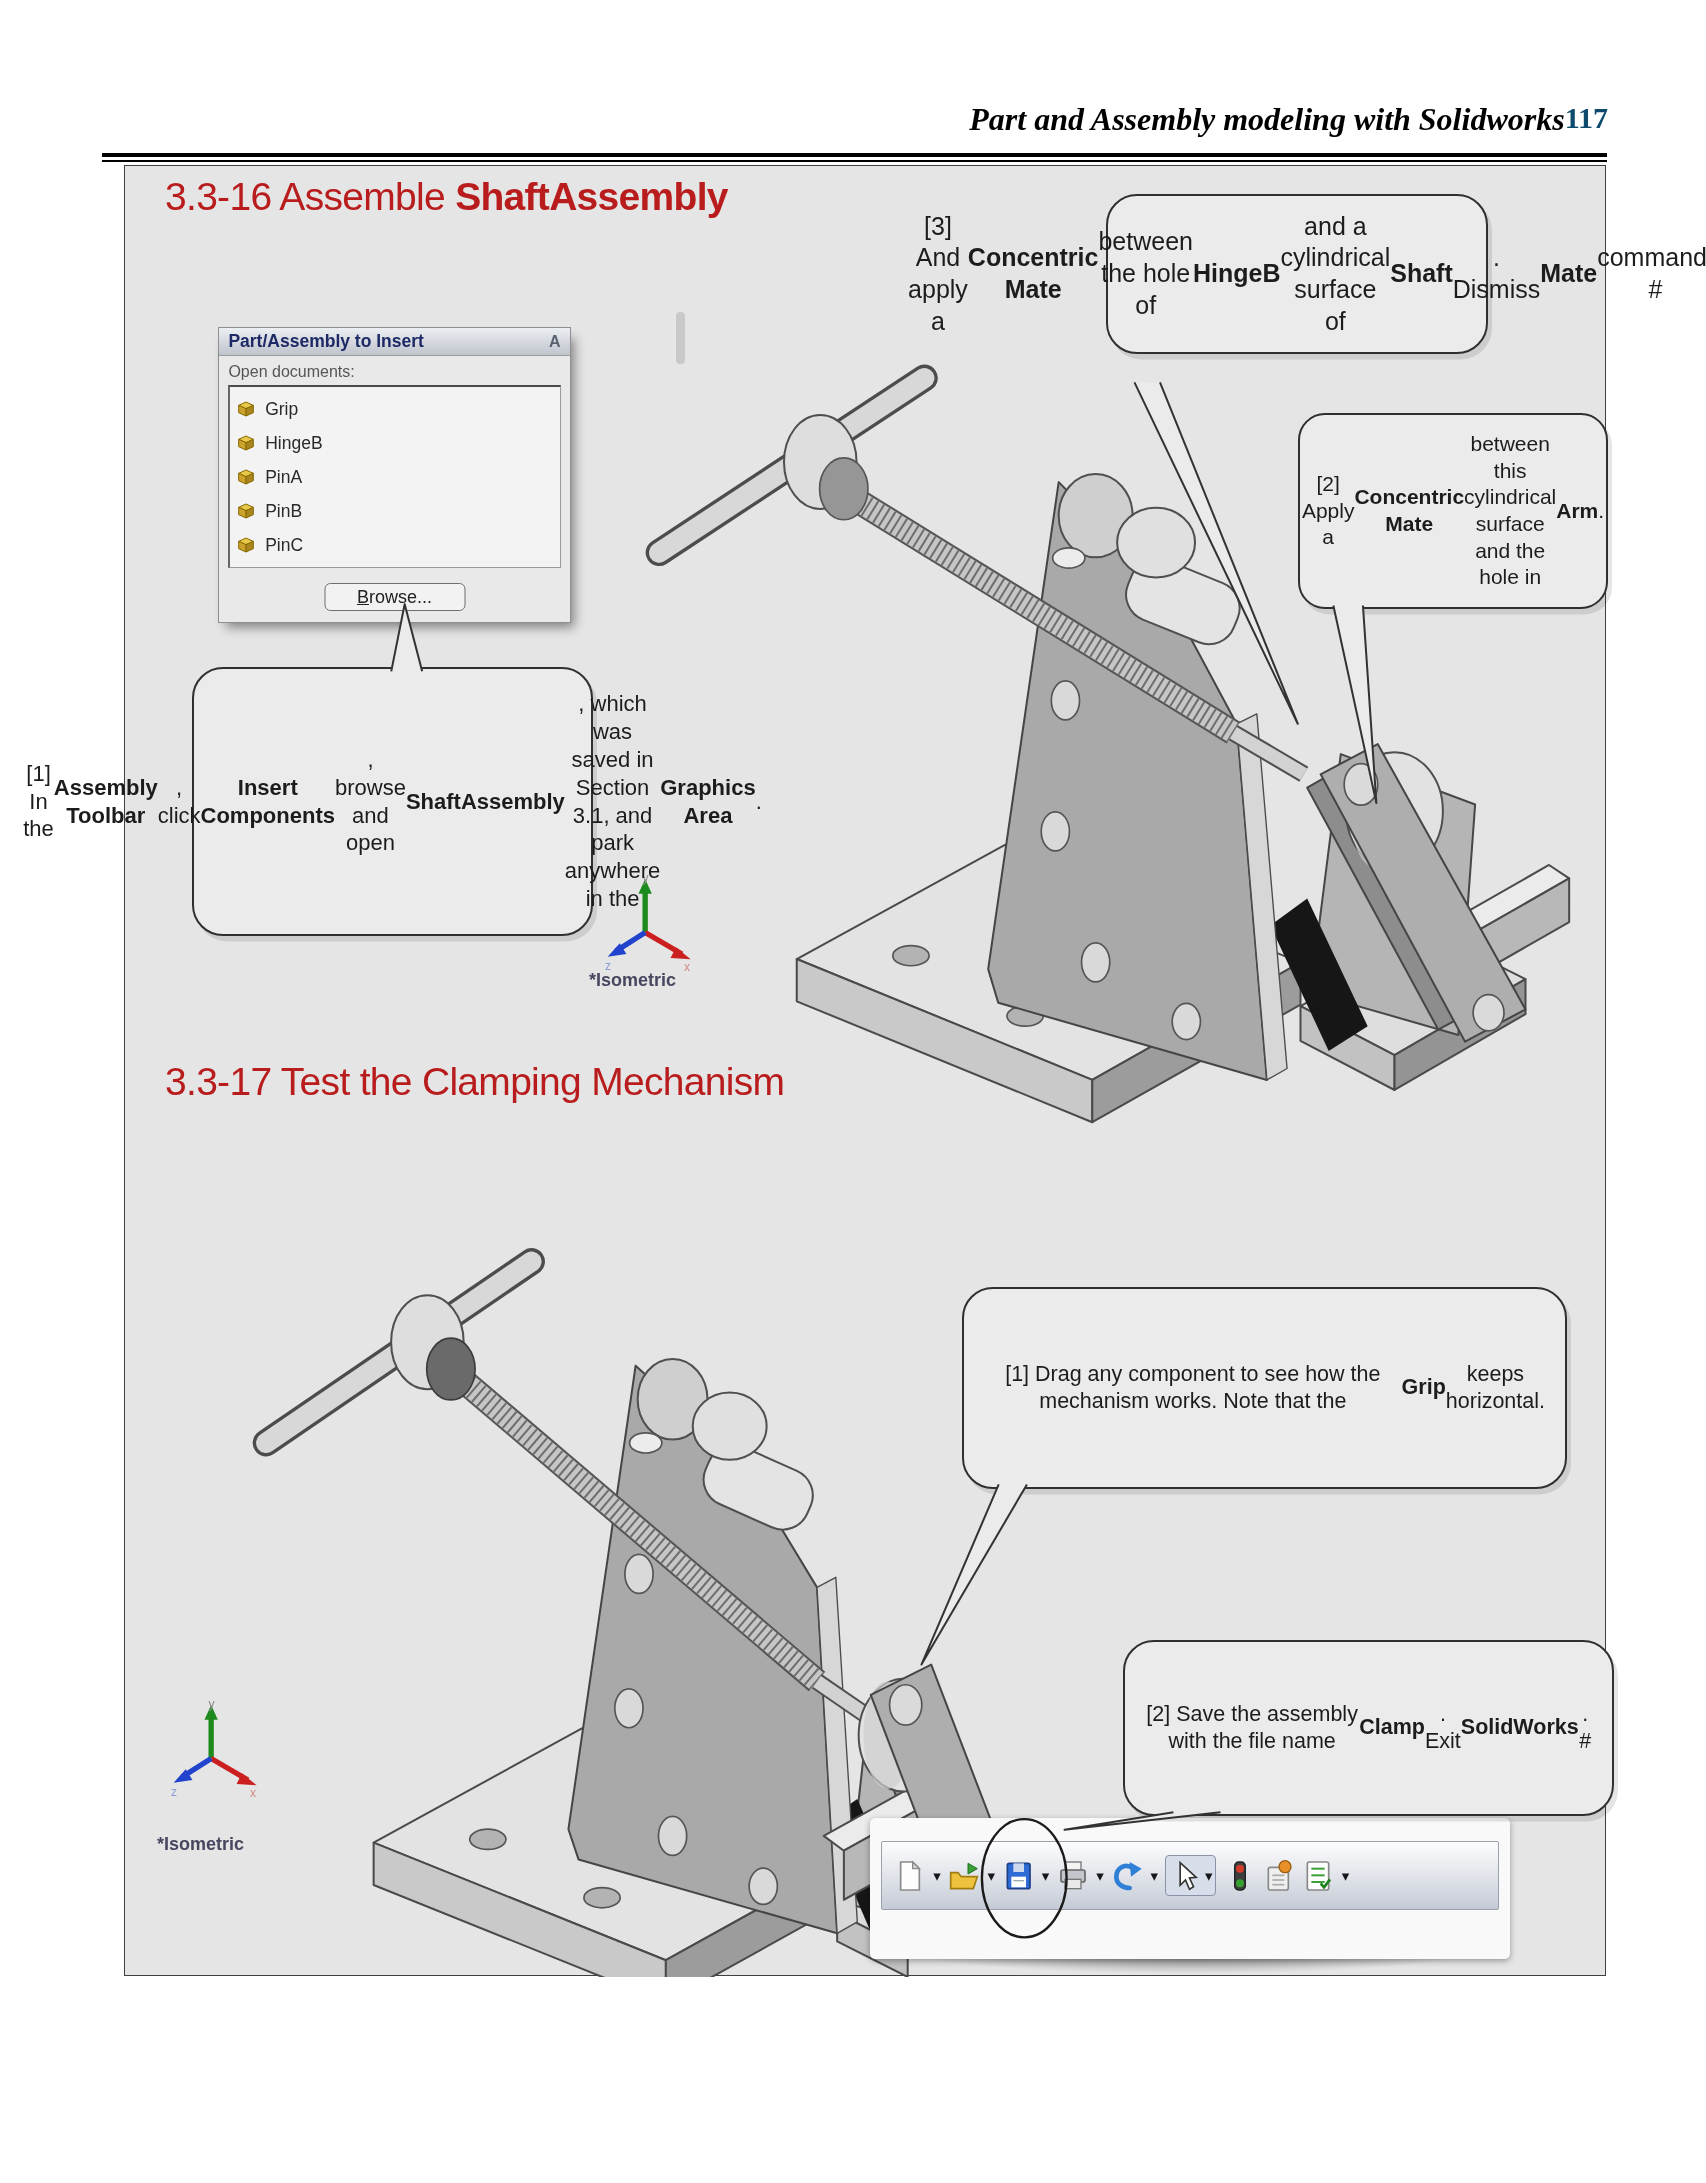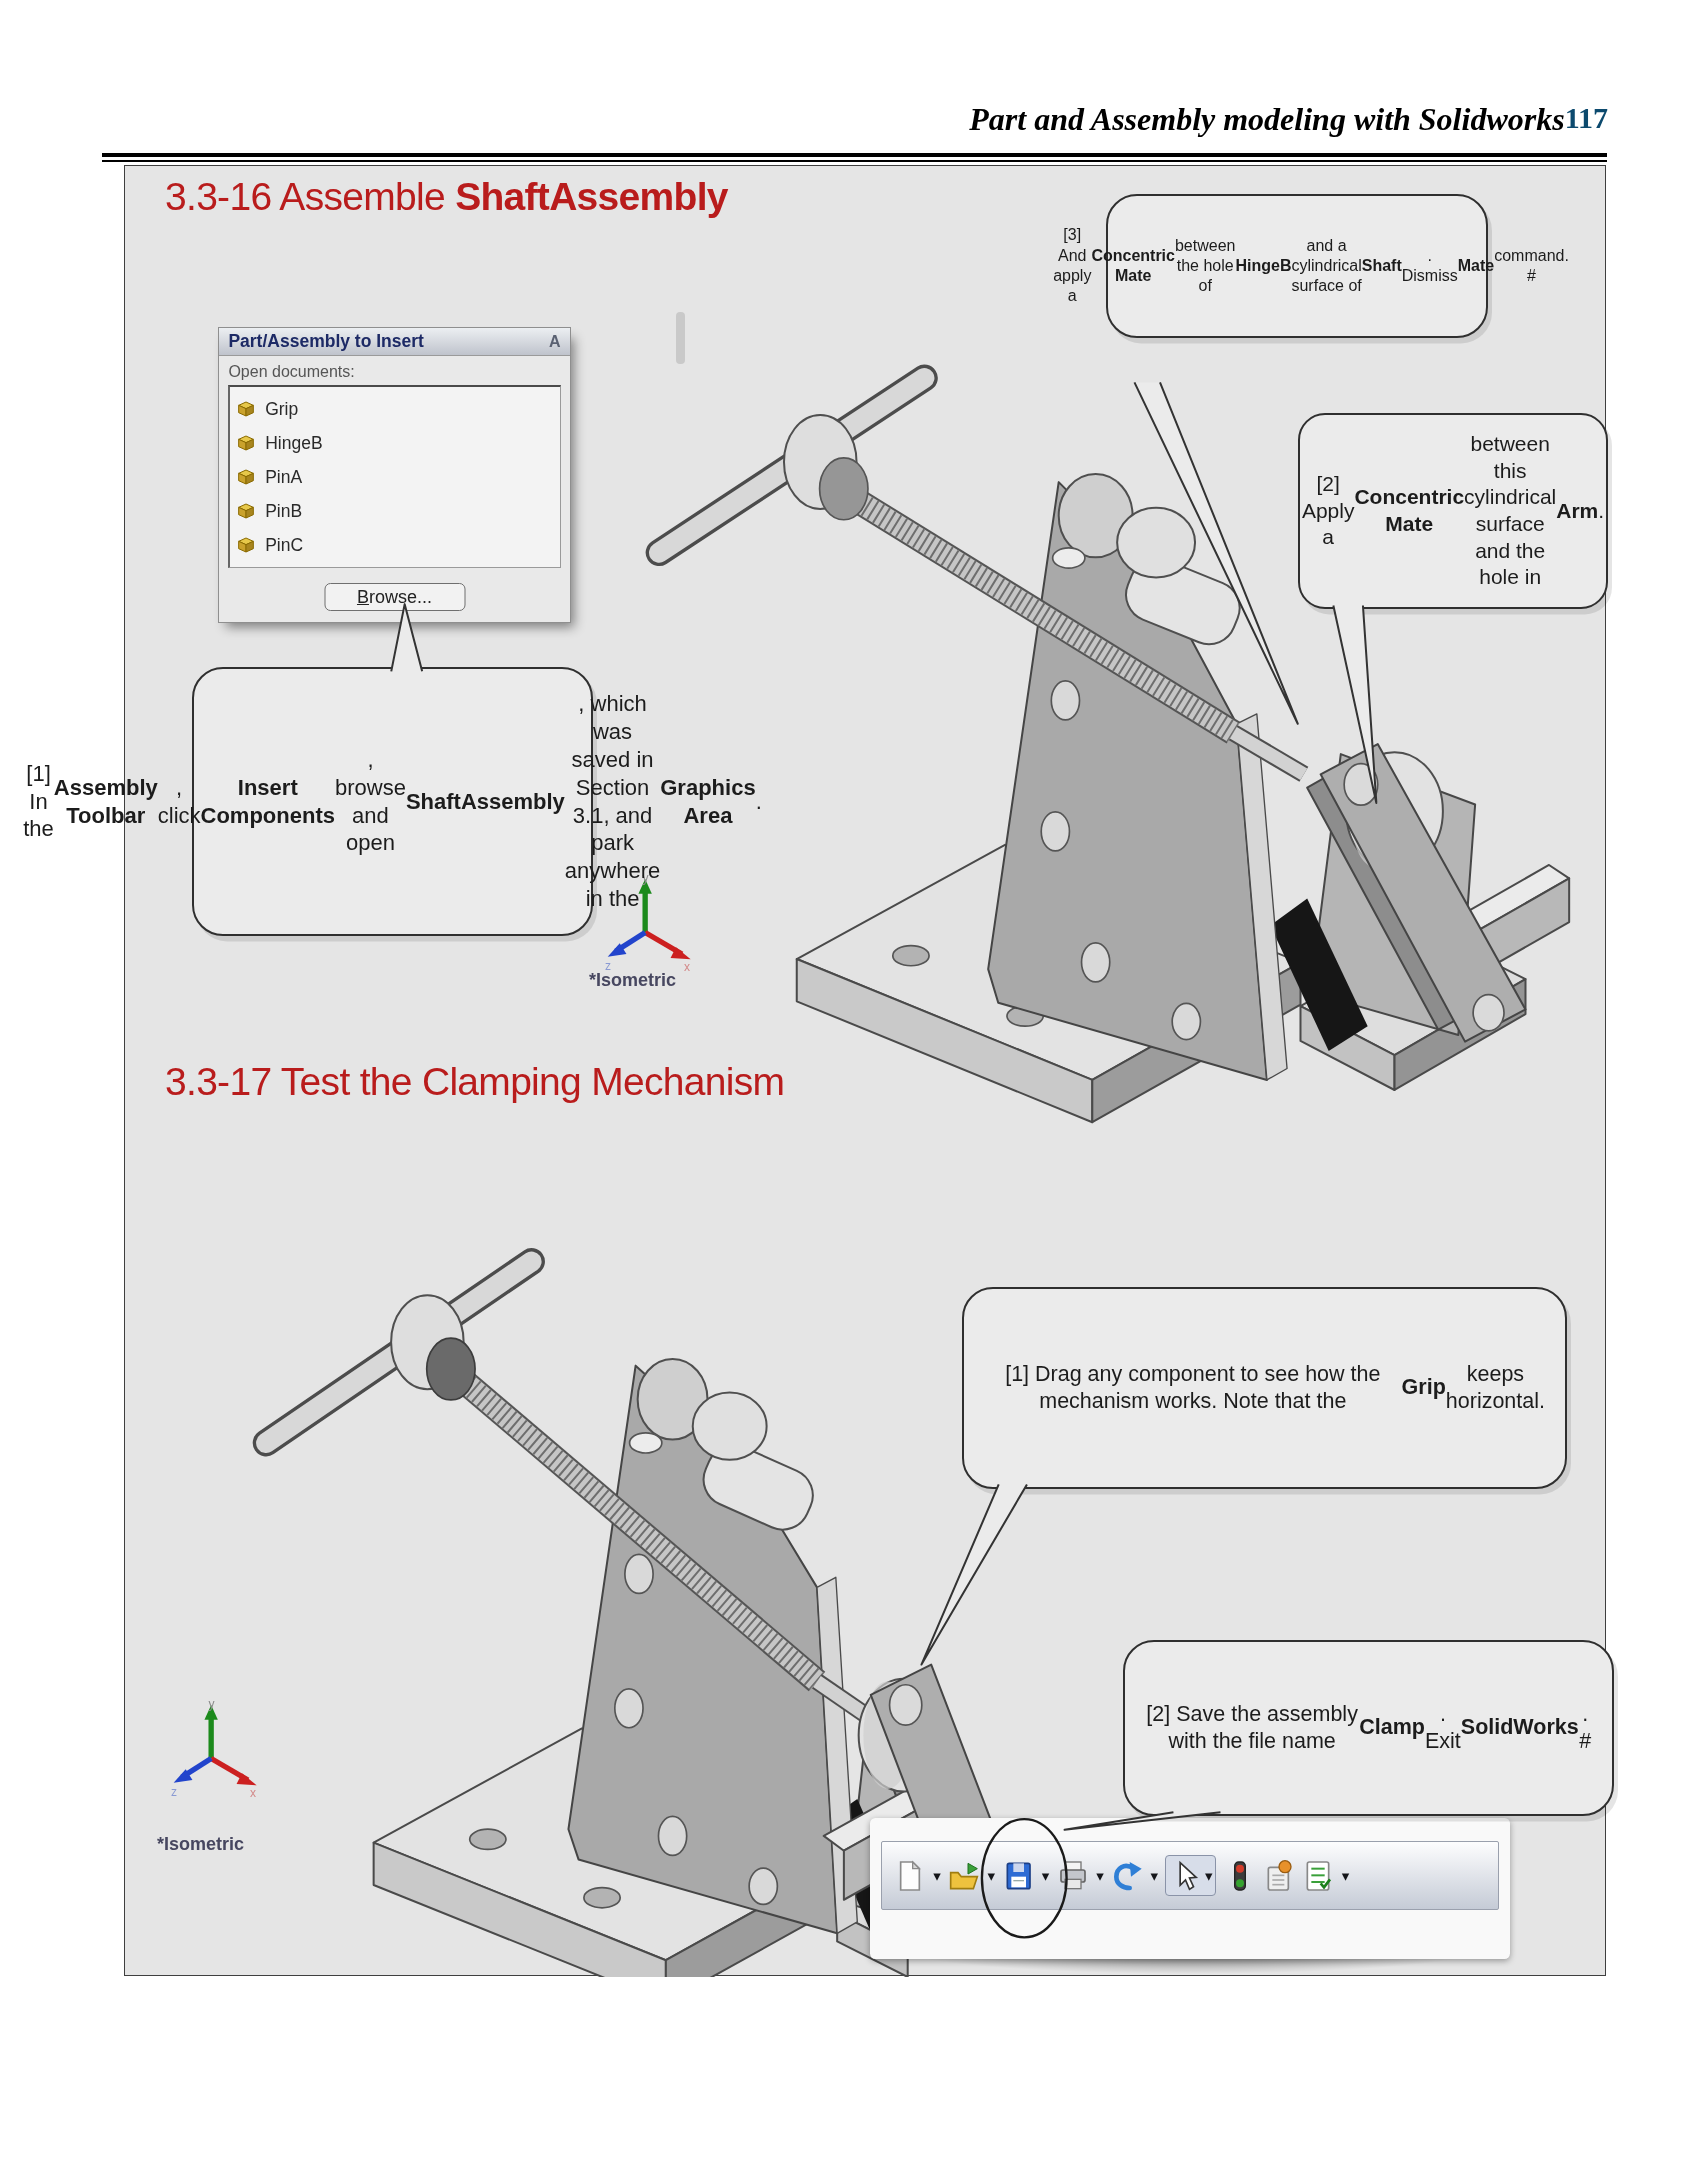--- a/index.html
+++ b/index.html
@@ -41,21 +41,21 @@
   .browse-btn span::first-letter{text-decoration:underline;}
   .scroll-strut{position:absolute;left:551px;top:146px;width:8.7px;height:52px;background:#c9c9c9;
                 border-radius:4px;z-index:2;}
 
   
   .callout{position:absolute;background:#ebebeb;border:2px solid #2f2f2f;border-radius:31px;
            display:flex;align-items:center;justify-content:center;text-align:center;
            padding:8px 20px;box-shadow:4px 5.4px 0 rgba(0,0,0,.10);color:#1c1c1c;z-index:4;line-height:1.27;}
   .callout .b{font-weight:700;}
   #c1{left:67px;top:501px;width:401px;height:269px;font-size:22px;}
-  #c3{left:981px;top:28px;width:382px;height:144px;font-size:16px;padding-left:48px;}
+  #c3{left:981px;top:28px;width:382px;height:160px;font-size:25px;padding-left:48px;}
   #c2{left:1173px;top:247px;width:310px;height:196px;font-size:21px;border-radius:27px;}
   #c4{left:837px;top:1121px;width:605px;height:202px;font-size:21.5px;}
   #c5{left:958px;top:1474px;width:491px;height:176px;font-size:21.5px;margin-left:40px;}
 
   
   .modelsvg{position:absolute;z-index:1;}
   #model1{left:470px;top:118px;}
   #model2{left:67px;top:978px;}
   .triad{position:absolute;z-index:2;}
   #triad1{left:480px;top:706px;} #triad2{left:46px;top:1532px;}

